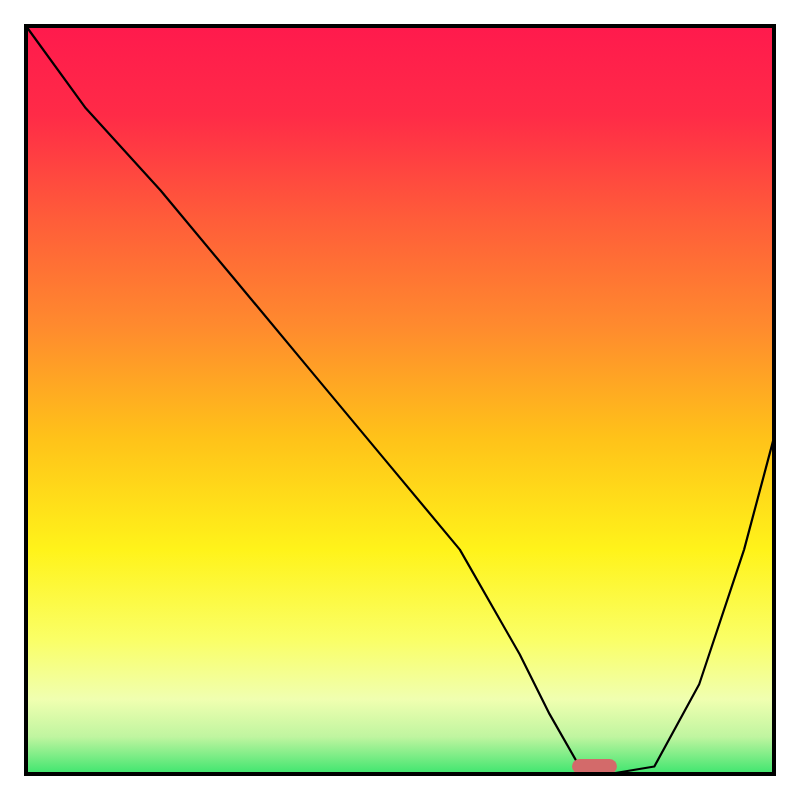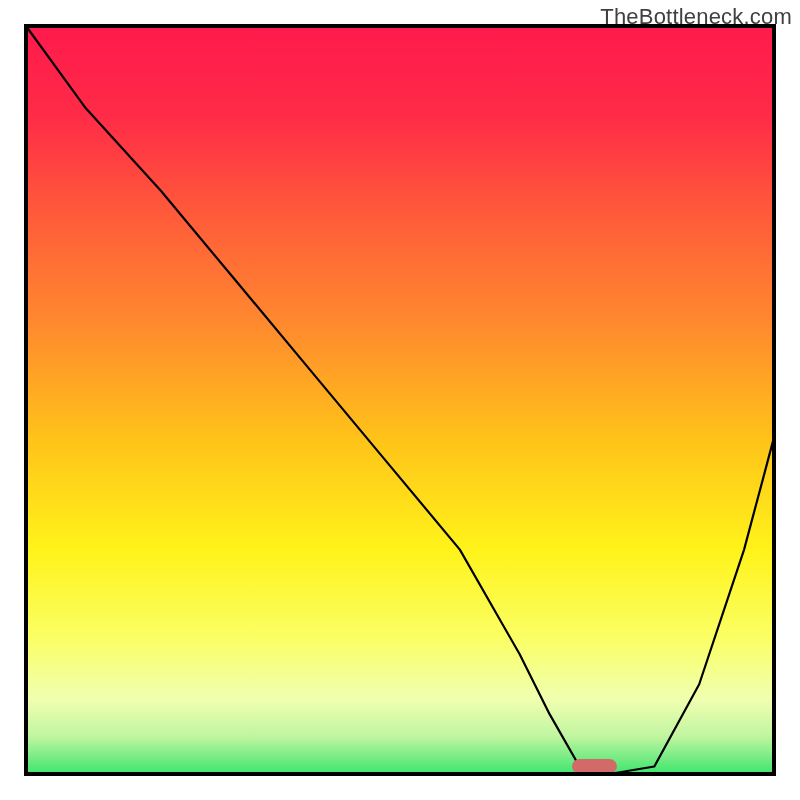--- a/index.html
+++ b/index.html
@@ -25,21 +25,20 @@
     letter-spacing: 0.2px;
   }
   svg {
     display: block;
   }
 </style>
 </head>
 <body>
 
 <div class="chart-container">
-  <div class="watermark">TheBottleneck.com</div>
   <svg id="chart-svg" width="800" height="800" viewBox="0 0 800 800">
       <defs>
         <linearGradient id="bg-grad" x1="0" y1="0" x2="0" y2="1">
           <stop offset="0%" stop-color="#ff1a4d"></stop>
           <stop offset="12%" stop-color="#ff2b47"></stop>
           <stop offset="25%" stop-color="#ff5a3a"></stop>
           <stop offset="40%" stop-color="#ff8a2e"></stop>
           <stop offset="55.00000000000001%" stop-color="#ffc219"></stop>
           <stop offset="70%" stop-color="#fff31a"></stop>
           <stop offset="82%" stop-color="#faff66"></stop>

